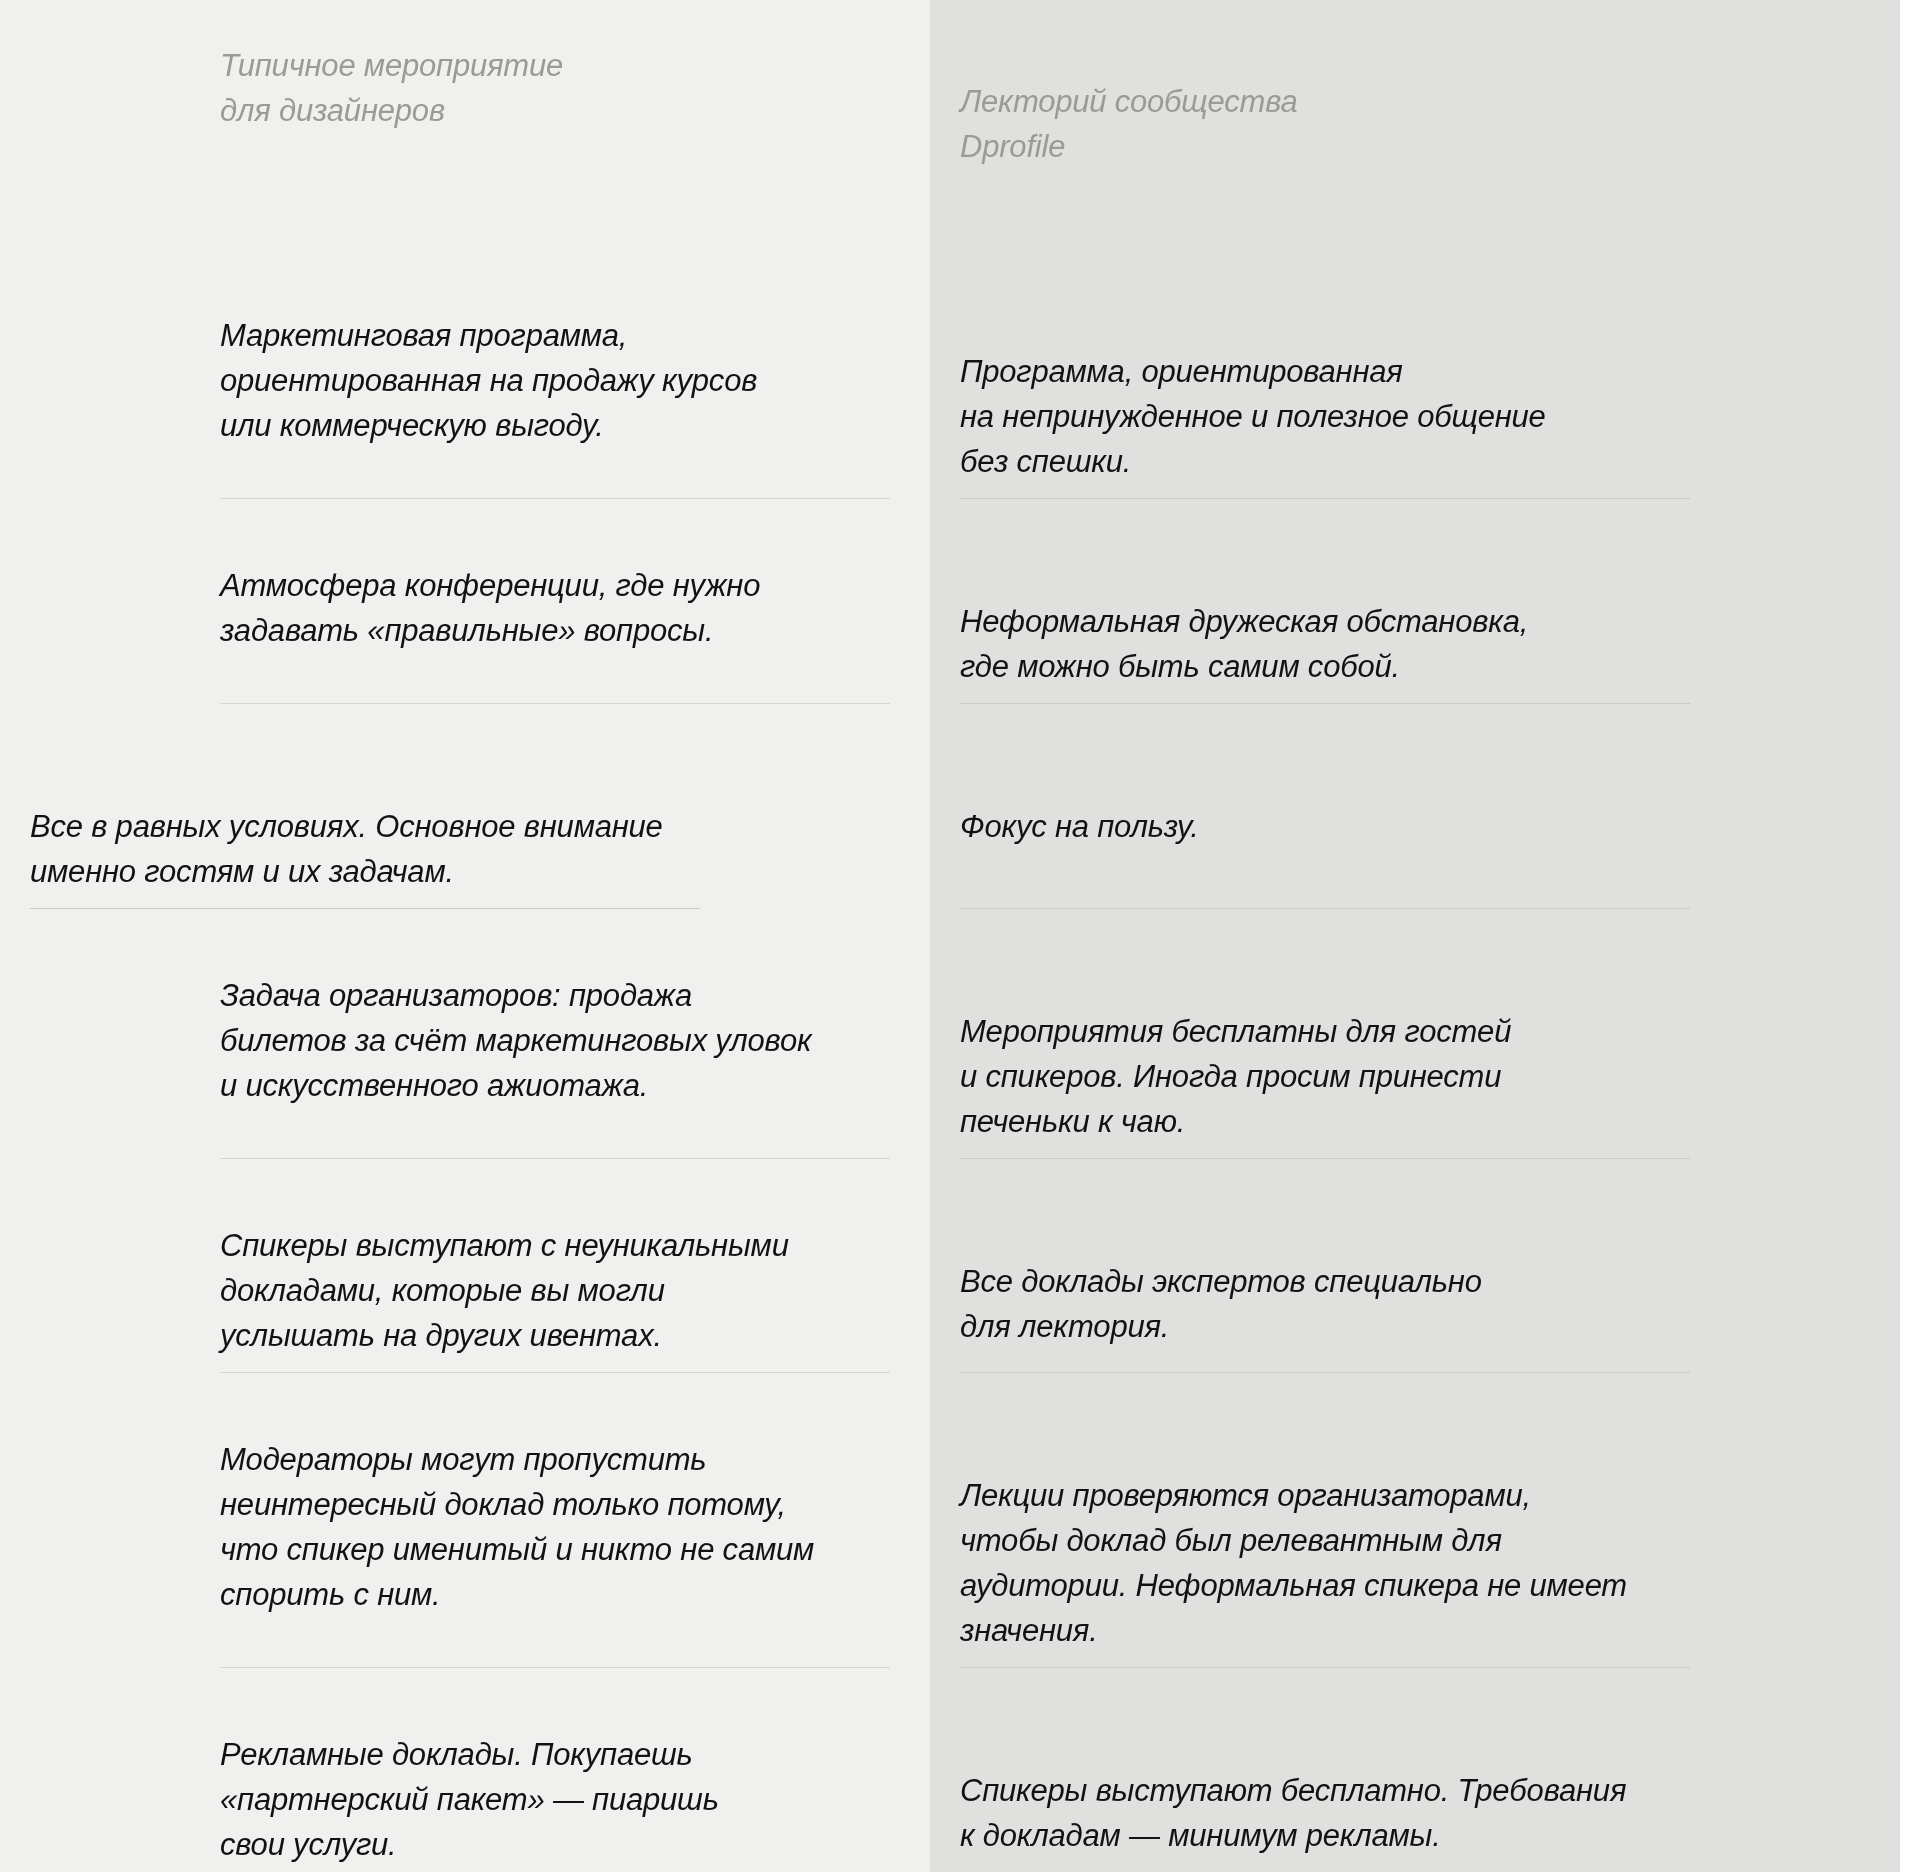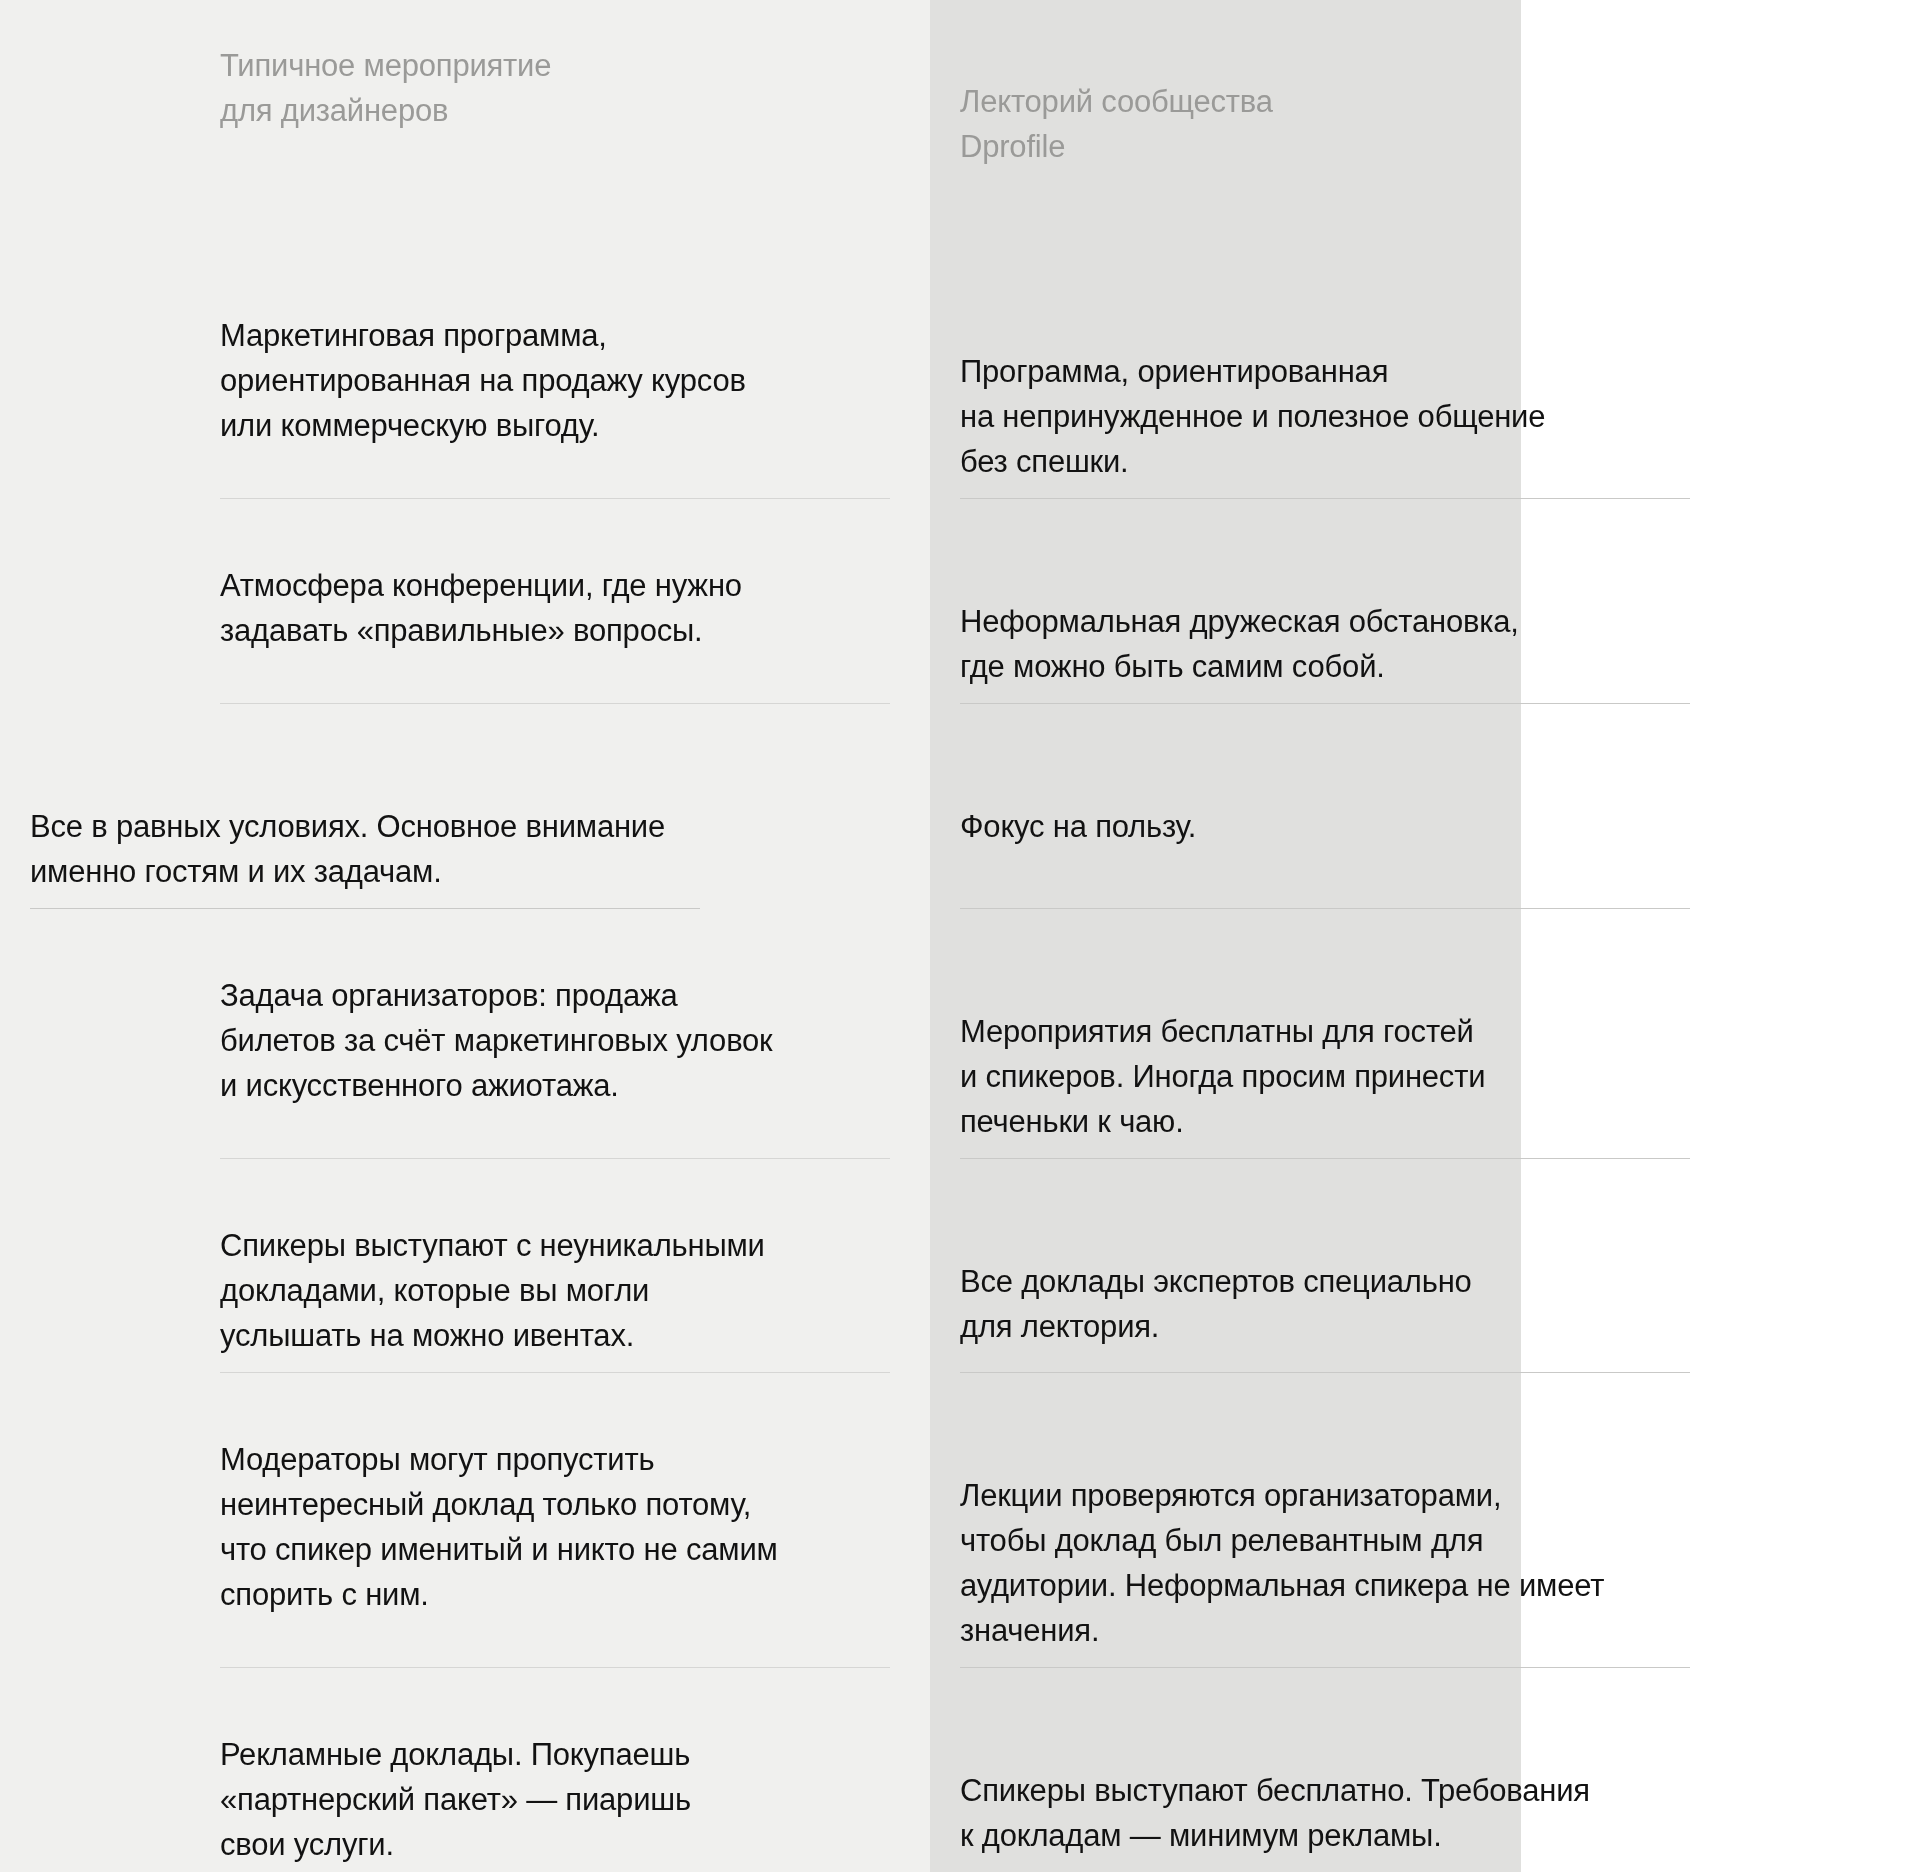--- a/index.html
+++ b/index.html
@@ -6,27 +6,28 @@
     margin: 0;
     padding: 0;
   }
   body {
     width: 1920px;
     height: 1872px;
     overflow: hidden;
     font-family: "Liberation Sans", "DejaVu Sans", sans-serif;
   }
   .comparison {
-    width: 1521px;
+    width: 1900px;
     height: 1872px;
     display: grid;
     grid-template-columns: 930px 990px;
     grid-template-rows: auto repeat(8, auto) 1fr;
     background: linear-gradient(to right, #f0f0ee 0, #f0f0ee 930px, #e0e0de 930px, #e0e0de 100%);
     box-sizing: border-box;
+    font-style: italic;
   }
   .cell {
     display: flex;
     flex-direction: column;
     box-sizing: border-box;
     font-size: 31px;
     line-height: 45px;
     letter-spacing: -0.2px;
     color: #121212;
     white-space: pre;
@@ -112,21 +113,21 @@
   </div>
   <div class="cell cr">
     <div class="txt">Мероприятия бесплатны для гостей
 и спикеров. Иногда просим принести
 печеньки к чаю.</div>
   </div>
 
   <div class="cell cl">
     <div class="txt">Спикеры выступают с неуникальными
 докладами, которые вы могли
-услышать на можно ивентах.</div>
+услышать на других ивентах.</div>
   </div>
   <div class="cell cr">
     <div class="txt">Все доклады экспертов специально
 для лектория.</div>
   </div>
 
   <div class="cell cl">
     <div class="txt">Модераторы могут пропустить
 неинтересный доклад только потому,
 что спикер именитый и никто не самим

